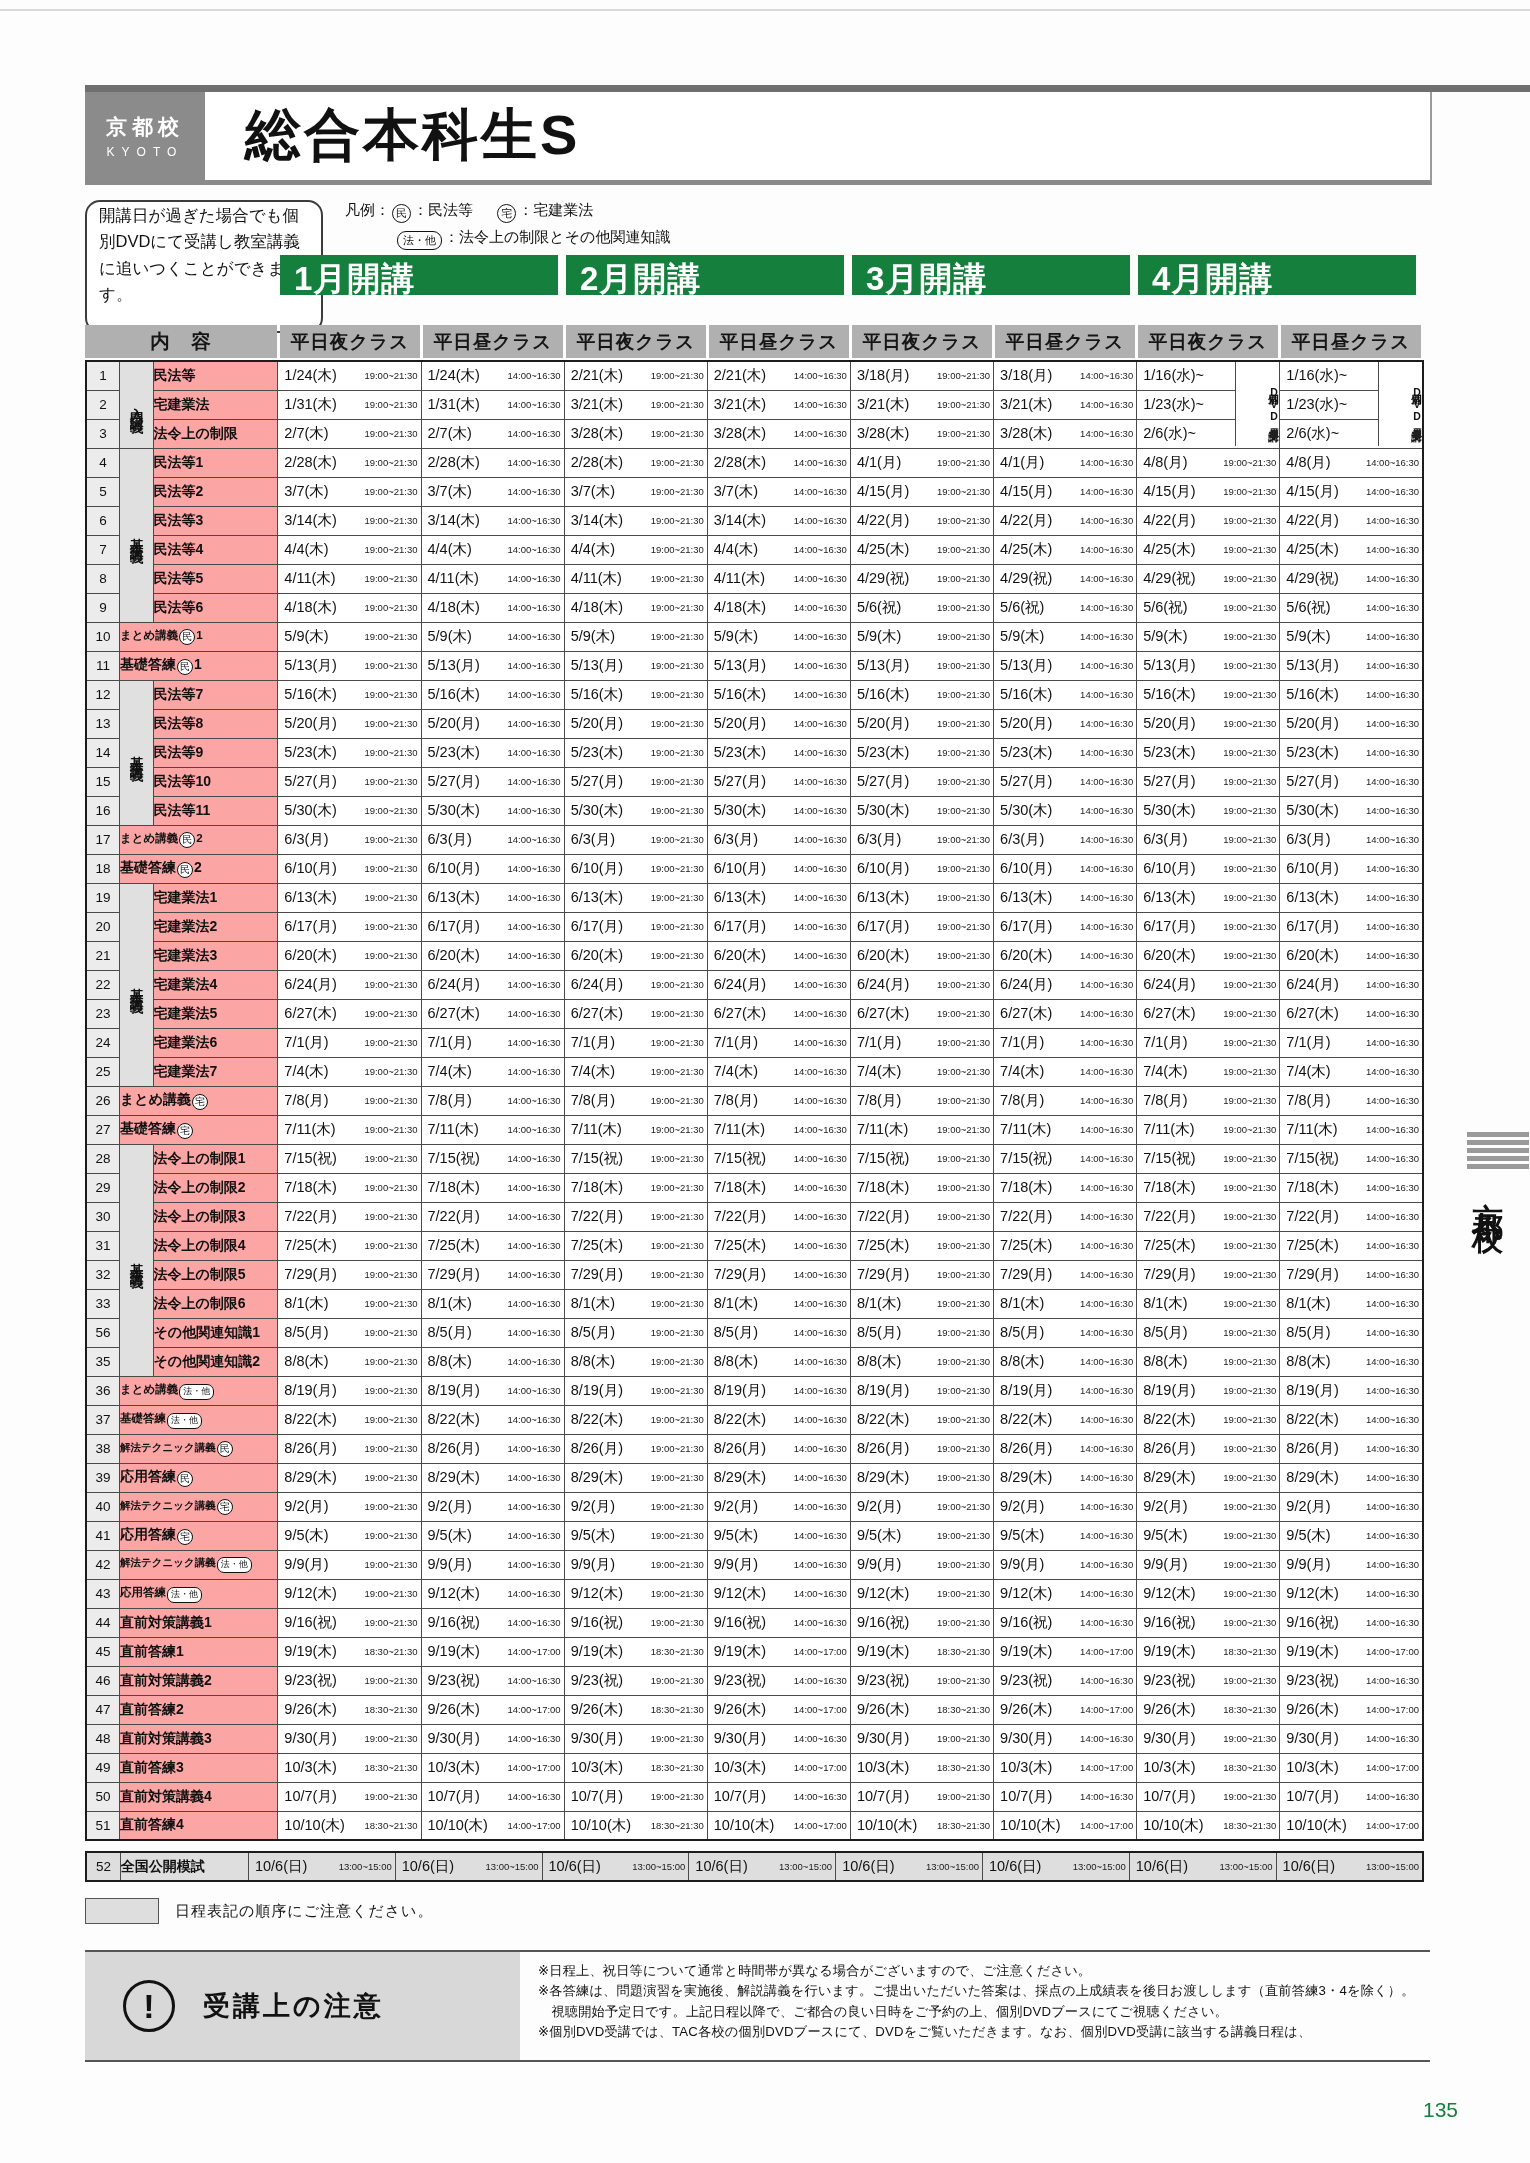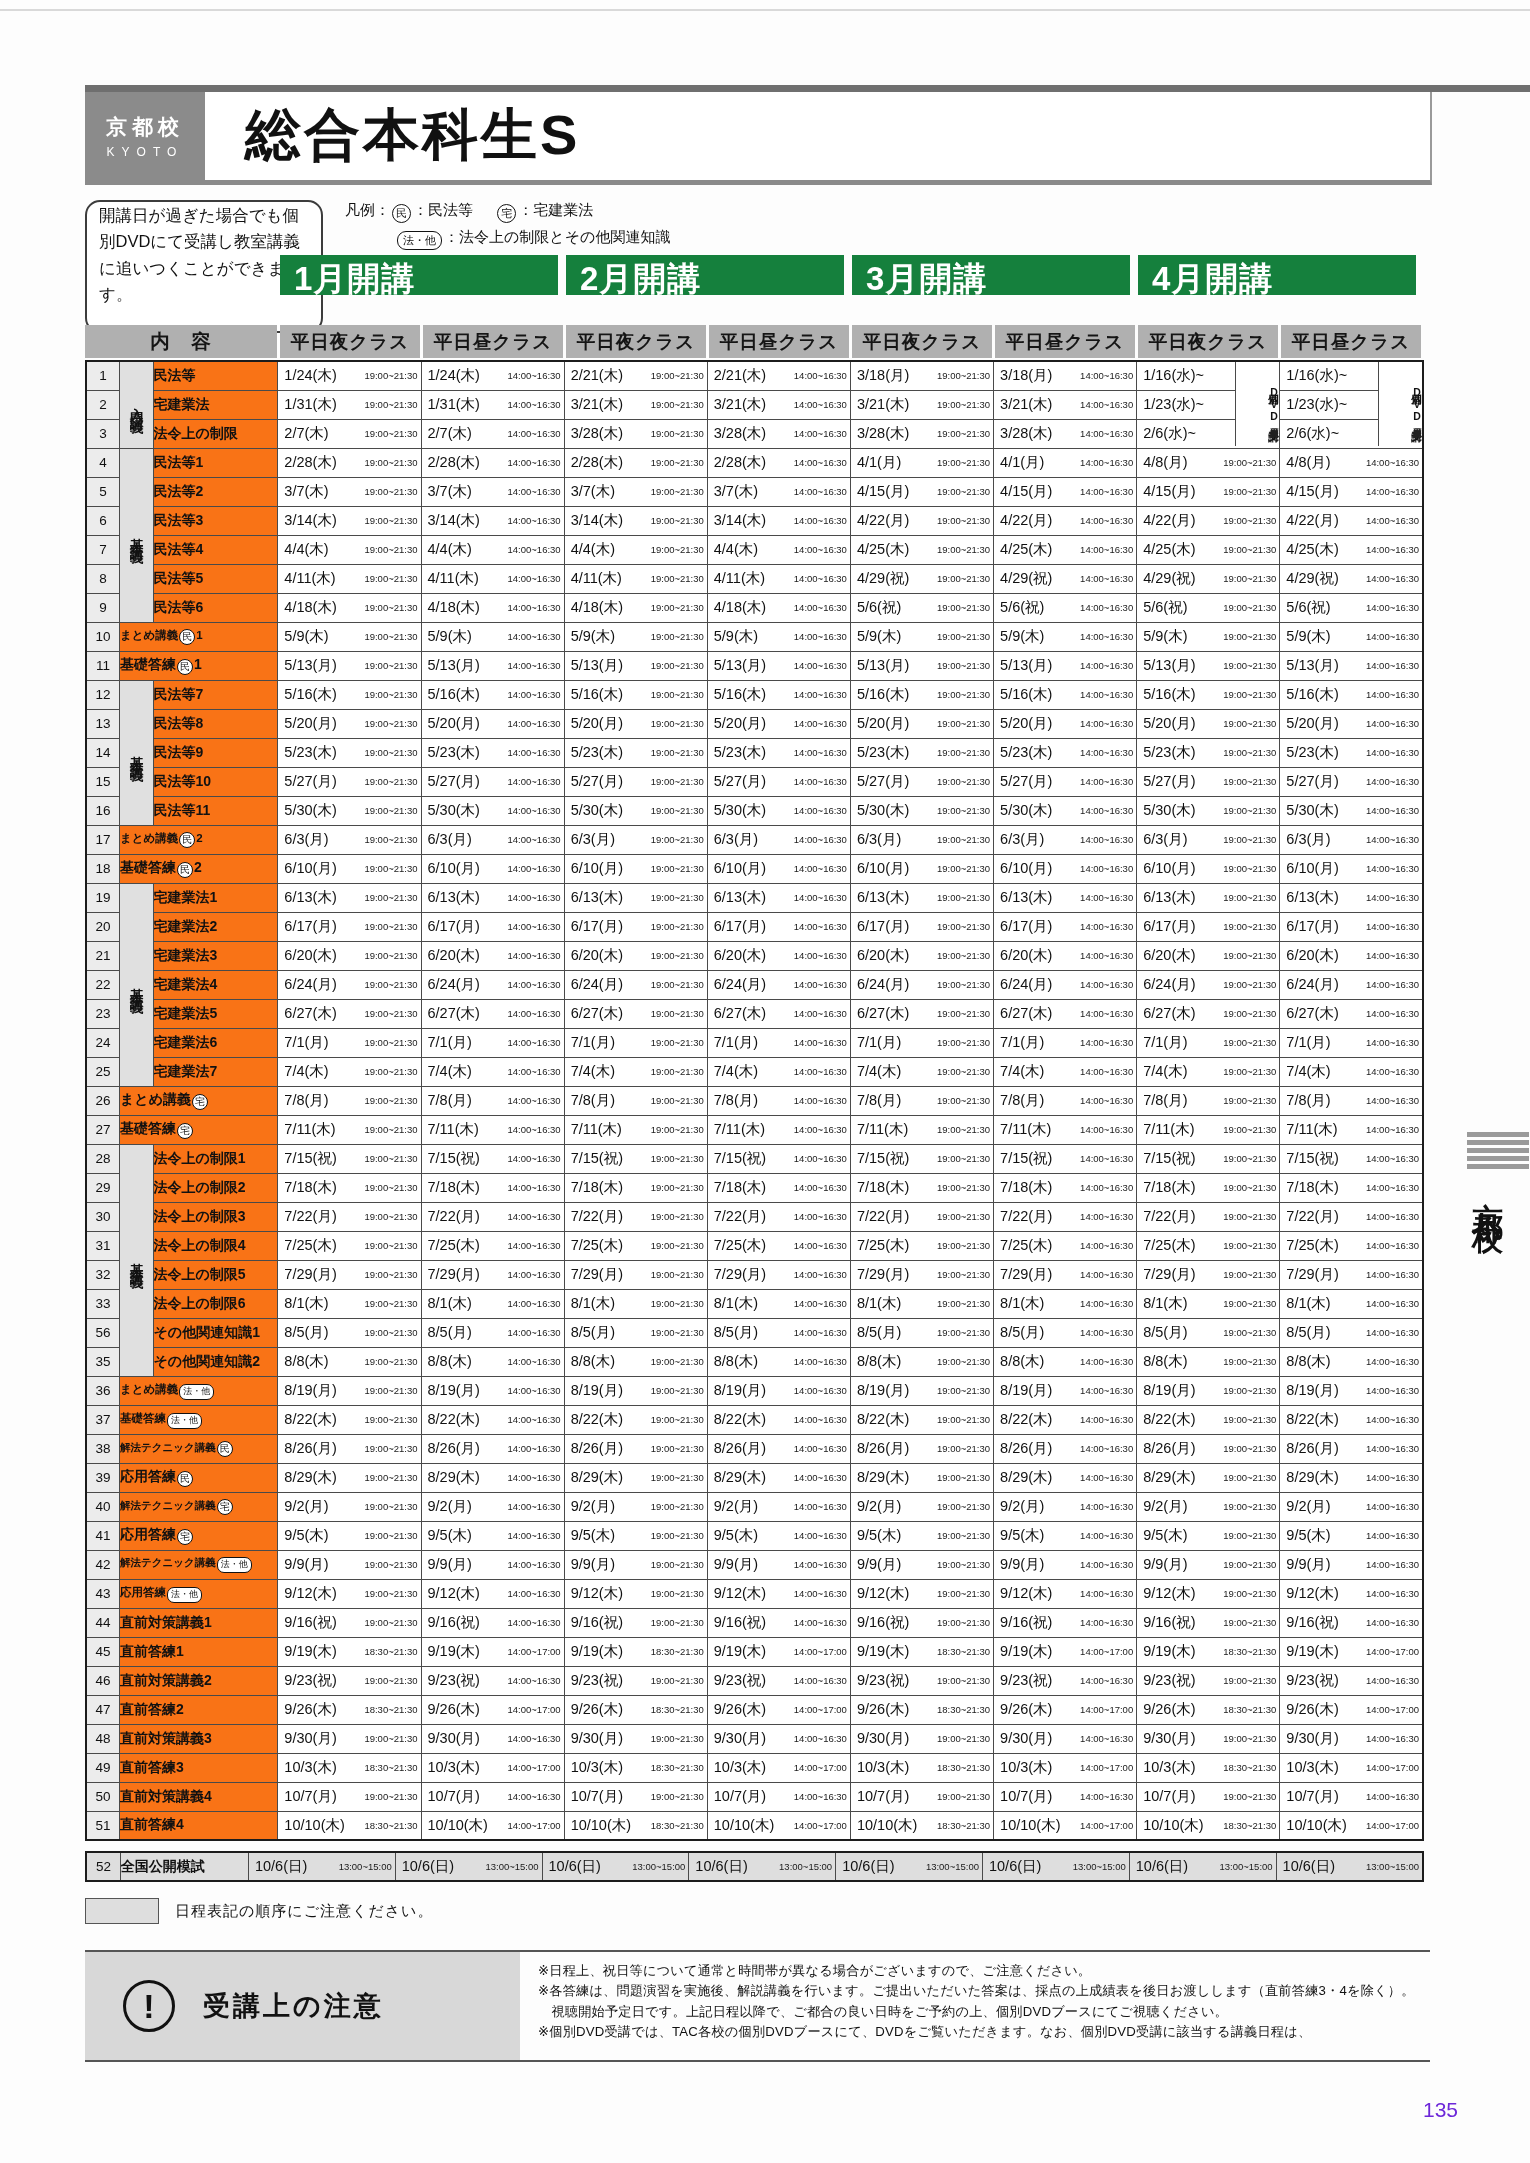--- a/index.html
+++ b/index.html
@@ -40,21 +40,21 @@
   .colhead .c-content{width:192px;}
   .colhead .c-class{width:140px;flex:0 0 140px;font-size:18.5px;}
   
   table.sched{border-collapse:collapse;table-layout:fixed;width:1339px;background:#fff;
     border:2px solid #1c1c1c;}
   table.sched td{border:1px solid #4a4a4a;height:29px;padding:0;box-sizing:border-box;
     white-space:nowrap;overflow:hidden;}
   td.numc{width:33px;background:#ececec;text-align:center;font-size:13.5px;}
   td.grpc{width:33px;background:#e0e0e0;text-align:center;writing-mode:vertical-rl;text-orientation:upright;
     font-size:13.5px;font-weight:700;letter-spacing:4px;padding:4px 0;}
-  td.lblc{width:123px;background:#f97316;font-weight:700;padding-left:6px;font-size:14px;}
+  td.lblc{width:123px;background:#fca5a5;font-weight:700;padding-left:6px;font-size:14px;}
   td.datec{width:141px;background:#fff;}
   .cellwrap{display:flex;align-items:center;padding:0 3px 0 6px;}
   .cw-d{font-size:14.5px;letter-spacing:0;}
   .cw-t{font-size:9.5px;margin-left:auto;padding-left:2px;color:#1a1a1a;}
   tr.shaded td{background:#dedede;}
   .lbl-badge-c{display:inline-block;min-width:14px;height:14px;line-height:13px;border:1.2px solid #111;
     border-radius:50%;font-size:10px;text-align:center;vertical-align:-1px;margin:0 1px;background:#fff;font-weight:400;}
   .lbl-badge-p{display:inline-block;height:14px;line-height:13px;border:1.2px solid #111;border-radius:7px;
     font-size:9px;text-align:center;vertical-align:-1px;margin:0 1px;padding:0 3px;background:#fff;font-weight:400;}
   
@@ -74,21 +74,21 @@
   .notice-icon{width:46px;height:46px;border:3.5px solid #111;border-radius:50%;margin:0 28px 0 38px;
     display:flex;align-items:center;justify-content:center;font-size:34px;font-weight:800;background:#d8d8d8;}
   .notice-title{font-size:27px;font-weight:600;letter-spacing:3px;}
   .notice-right{flex:1;padding:9px 0 0 18px;}
   .notice-right .nline{font-size:13.2px;line-height:1.55;letter-spacing:0.2px;}
   
   .stripes{left:1467px;top:1132px;}
   .stripes div{width:62px;height:4.5px;background:#9a9a9a;margin-bottom:3.5px;}
   .side-school{left:1466px;top:1178px;writing-mode:vertical-rl;text-orientation:upright;
     font-size:31px;font-weight:800;letter-spacing:9px;}
-  .pageno{right:72px;top:2098px;font-size:21px;color:#6d28d9;}
+  .pageno{right:72px;top:2098px;font-size:21px;color:#15803d;}
 </style>
 </head>
 <body>
 
 <div class="abs page-top-rule"></div>
 <div class="abs hdr-topline"></div>
 
 <div class="abs hdr-box">
   <div class="kyoto-box">
     <div class="kyoto-jp">京都校</div>

